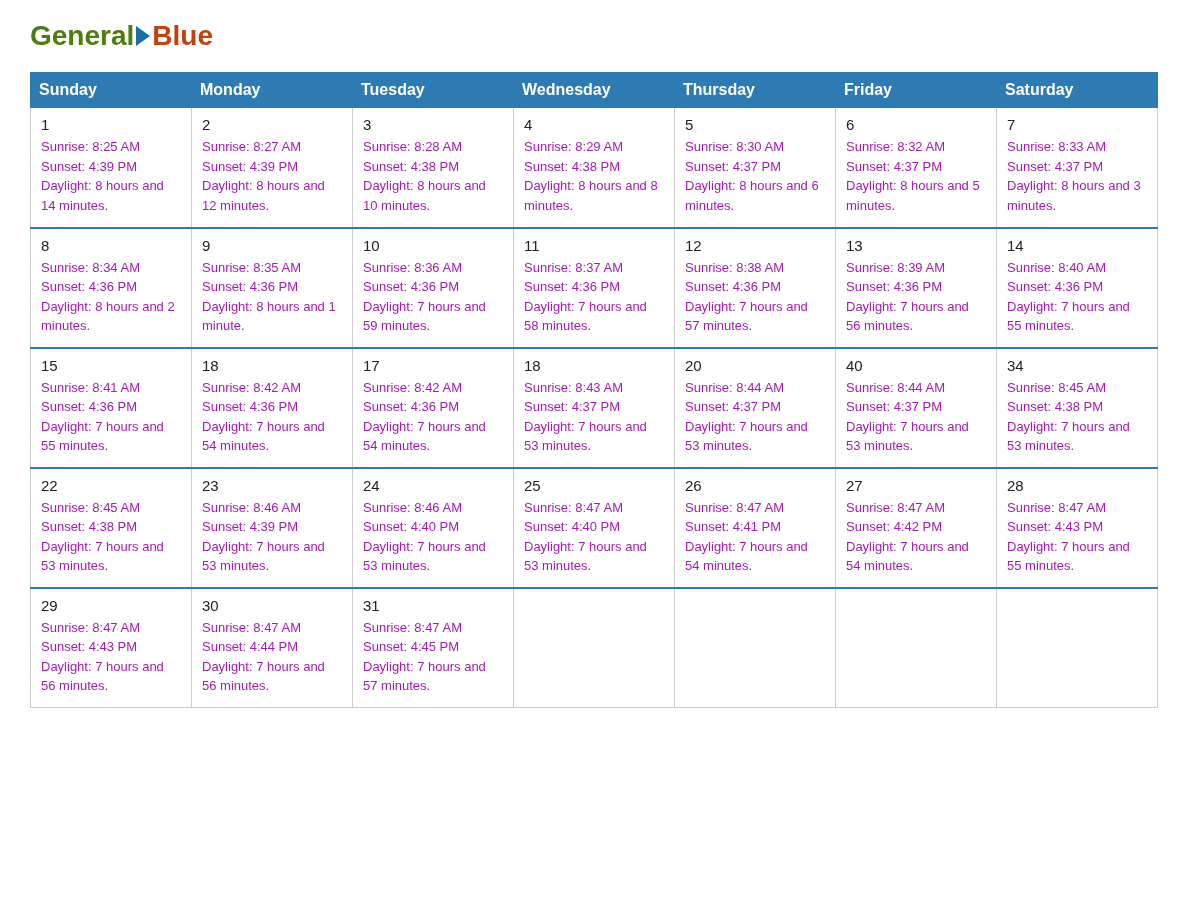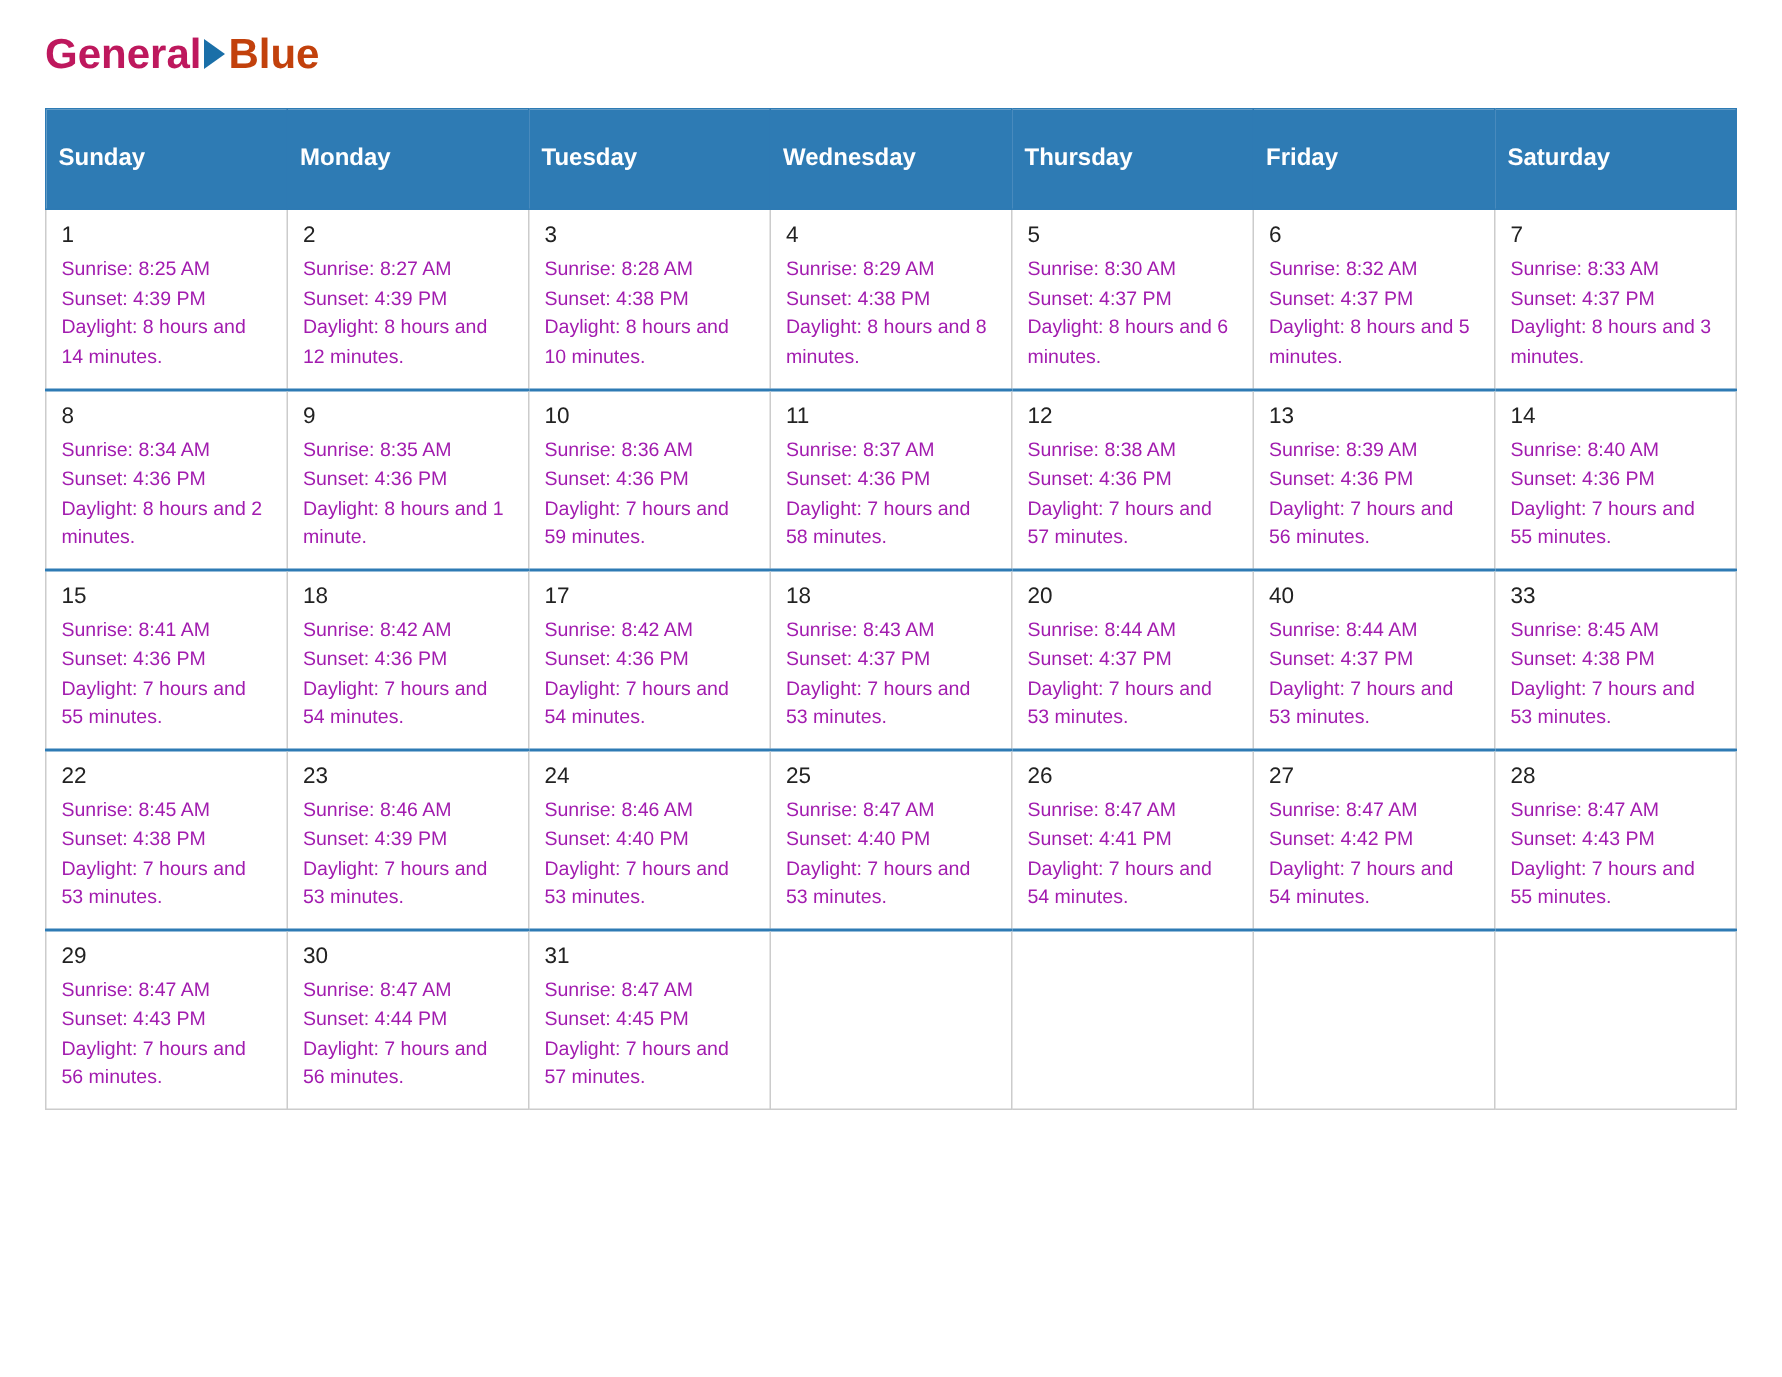--- a/index.html
+++ b/index.html
@@ -21,21 +21,21 @@
       flex-direction: column;
       align-items: flex-start;
     }
     .logo-text {
       display: flex;
       align-items: center;
       font-size: 28px;
       font-weight: bold;
       color: #333;
     }
-    .logo-general { color: #be185d; }
+    .logo-general { color: #4d7c0f; }
     .logo-arrow {
       width: 0;
       height: 0;
       border-left: 14px solid #1a6fa8;
       border-top: 10px solid transparent;
       border-bottom: 10px solid transparent;
       margin: 0 2px;
       display: inline-block;
     }
     .logo-blue {
@@ -58,21 +58,21 @@
       margin-top: 5px;
     }
     .calendar-table {
       width: 100%;
       border-collapse: collapse;
       border: 1px solid #aaa;
     }
     .calendar-table th {
       background-color: #2e7bb4;
       color: #fff;
-      padding: 24px 8px;
+      padding: 8px 8px;
       font-size: 16px;
       font-weight: bold;
       text-align: left;
       border: 1px solid #2e7bb4;
     }
     .calendar-table td {
       vertical-align: top;
       padding: 8px 10px;
       font-size: 13px;
       color: #333;
@@ -209,21 +209,21 @@
         </td>
         <td>
           <span class="day-number">20</span>
           <div class="day-info">Sunrise: 8:44 AM<br>Sunset: 4:37 PM<br>Daylight: 7 hours and 53 minutes.</div>
         </td>
         <td>
           <span class="day-number">40</span>
           <div class="day-info">Sunrise: 8:44 AM<br>Sunset: 4:37 PM<br>Daylight: 7 hours and 53 minutes.</div>
         </td>
         <td>
-          <span class="day-number">33</span>
+          <span class="day-number">34</span>
           <div class="day-info">Sunrise: 8:45 AM<br>Sunset: 4:38 PM<br>Daylight: 7 hours and 53 minutes.</div>
         </td>
       </tr>
       <tr class="row-border">
         <td>
           <span class="day-number">22</span>
           <div class="day-info">Sunrise: 8:45 AM<br>Sunset: 4:38 PM<br>Daylight: 7 hours and 53 minutes.</div>
         </td>
         <td>
           <span class="day-number">23</span>

